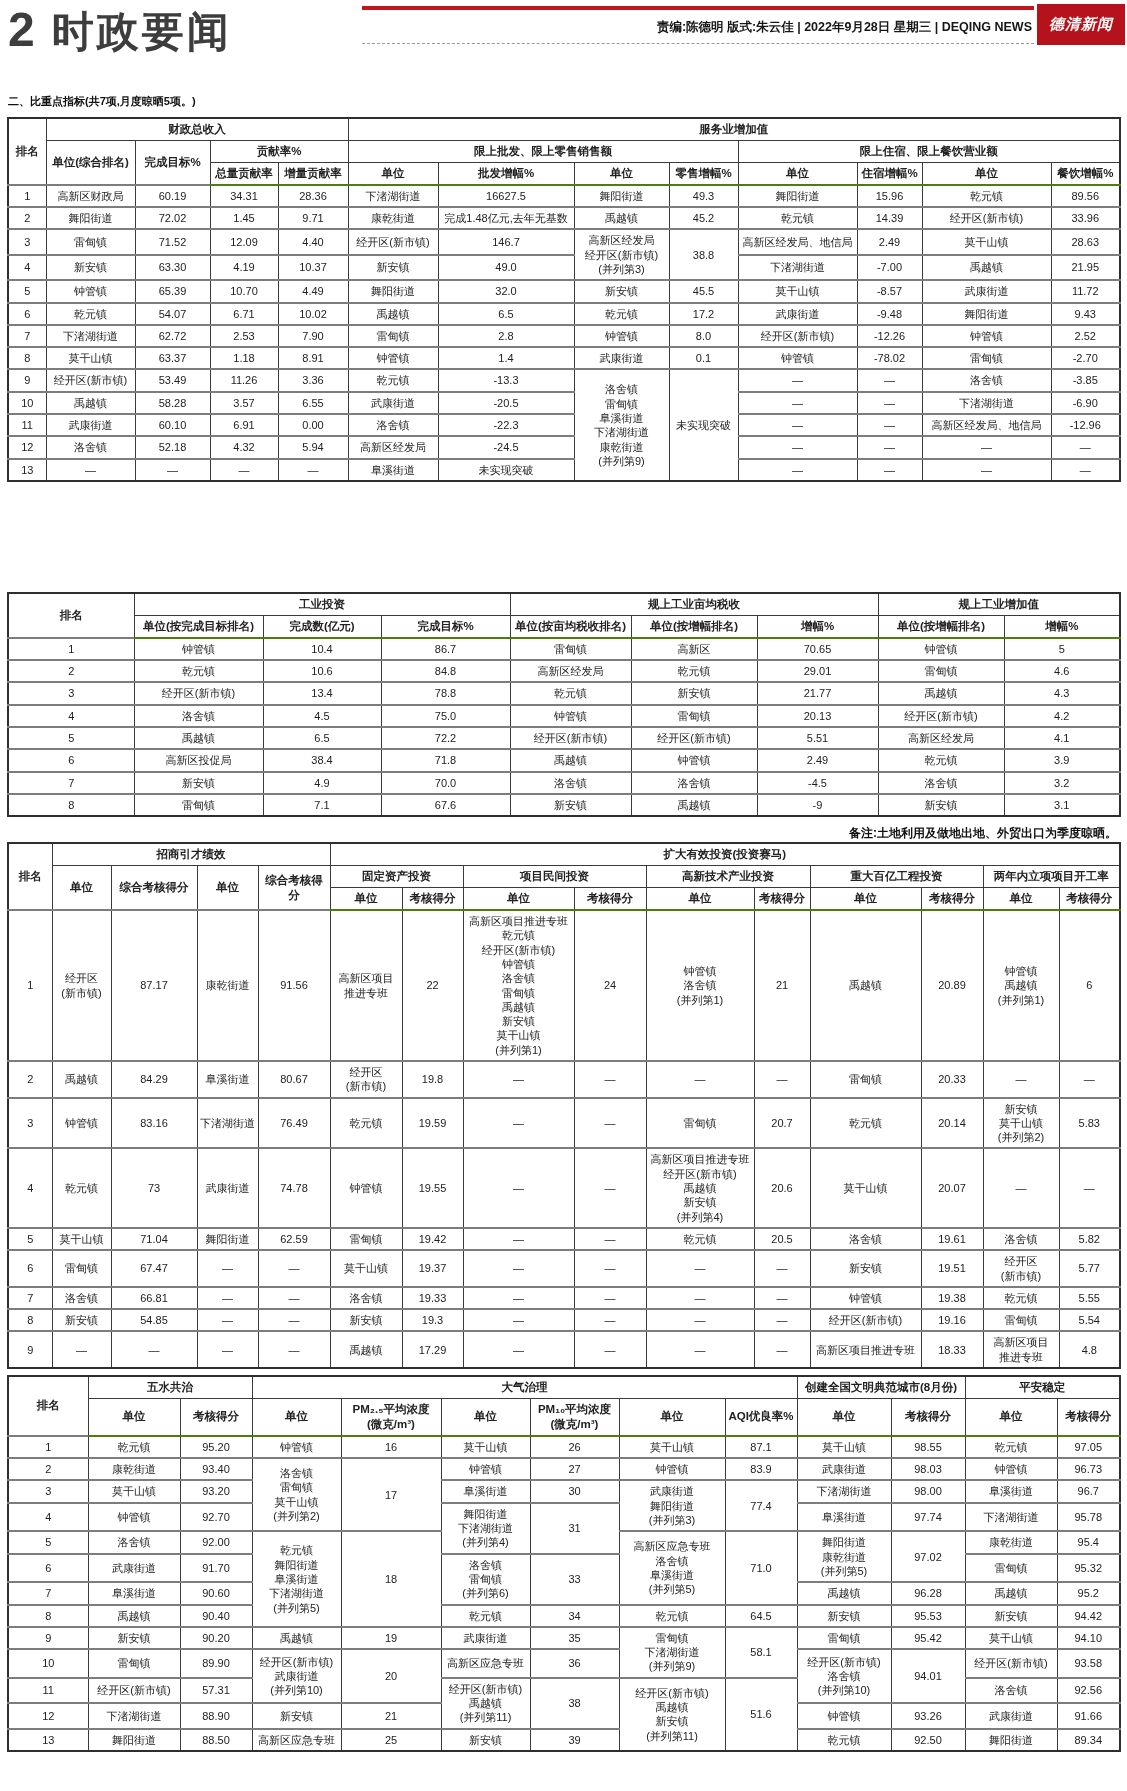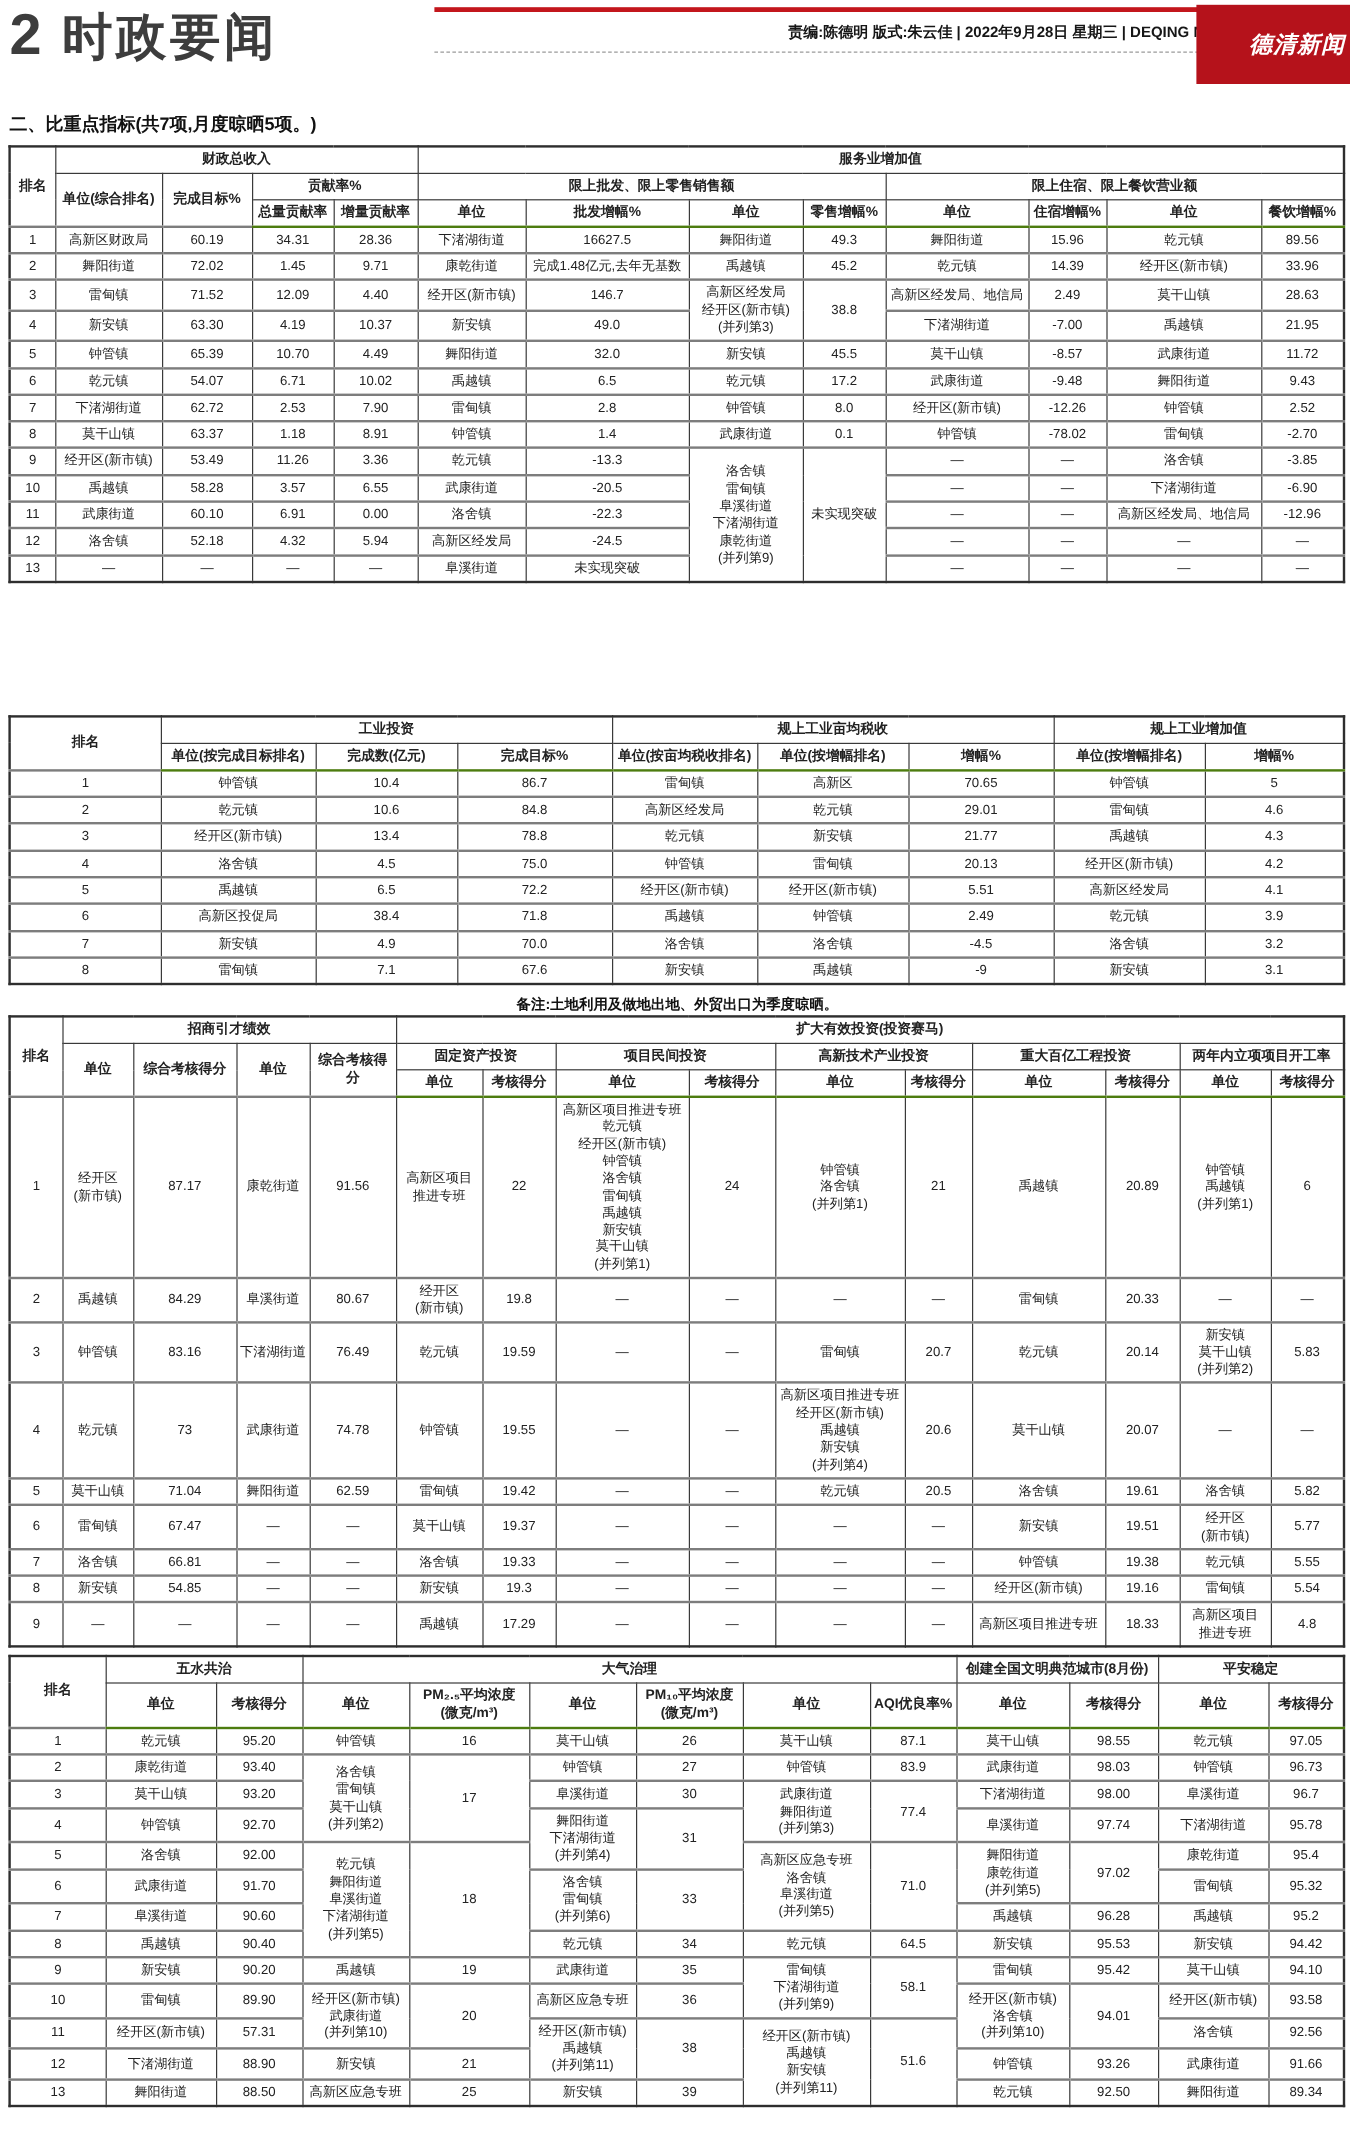--- a/index.html
+++ b/index.html
@@ -8,39 +8,39 @@
 
   
   .masthead { position:relative; height:70px; }
   .mh-left { position:absolute; left:8px; top:2px; display:flex; align-items:baseline; }
   .page-num { font-size:48px; font-weight:bold; color:#3d3d3d; letter-spacing:1px; }
   .page-title { font-size:42px; font-weight:900; color:#3d3d3d; margin-left:16px; letter-spacing:3px; }
   .mh-right { position:absolute; left:362px; top:6px; width:672px; }
   .red-rule { height:4px; background:#c3161c; }
   .mh-info { text-align:right; font-size:12.5px; font-weight:bold; color:#161616; padding:9px 2px 7px 0; }
   .dashed-rule { border-top:1px dashed #9a9a9a; height:0; }
-  .logo { position:absolute; right:2px; top:4px; width:88px; height:66px; background:#b5121b;
+  .logo { position:absolute; right:2px; top:4px; width:88px; height:41px; background:#b5121b;
           color:#fff; display:flex; align-items:center; justify-content:center;
-          font-family:"DejaVu Serif", serif; font-style:italic; font-weight:bold; font-size:19px; letter-spacing:1px;padding-left:40px; }
-
-  .section-title { font-size:15px; font-weight:bold; margin:24px 0 8px 8px; color:#111; }
+          font-family:"DejaVu Serif", serif; font-style:italic; font-weight:bold; font-size:15px; letter-spacing:1px; }
+
+  .section-title { font-size:11px; font-weight:bold; margin:24px 0 8px 8px; color:#111; }
 
   table.datatable { border-collapse:collapse; table-layout:fixed; width:1112px; margin-left:7px;
                     border:2px solid #2e2e2e; }
   .datatable th, .datatable td { border:1px solid #3a3a3a; text-align:center; vertical-align:middle;
                     padding:3px 2px; font-size:11px; line-height:1.3; white-space:pre-line; word-break:break-all; color:#222; }
   .datatable th { font-weight:bold; font-size:11.5px; }
   .datatable tbody td { border-top:2px solid #7d7d7d; }
   .datatable thead tr:last-child th { border-bottom:2px solid #4d7c0f; }
 
   #t2 { margin-top:110px; }
   #t4 { margin-top:6px; }
 
   .note { font-size:12px; font-weight:bold; color:#111; margin:8px 10px 0 0; }
-  .note.right { text-align:center;padding-left:12px; }
+  .note.right { text-align:right;padding-left:12px; }
 </style>
 </head>
 <body>
 
 <div class="page">
 
   <header class="masthead">
     <div class="mh-left">
       <span class="page-num">2</span>
       <span class="page-title">时政要闻</span>

